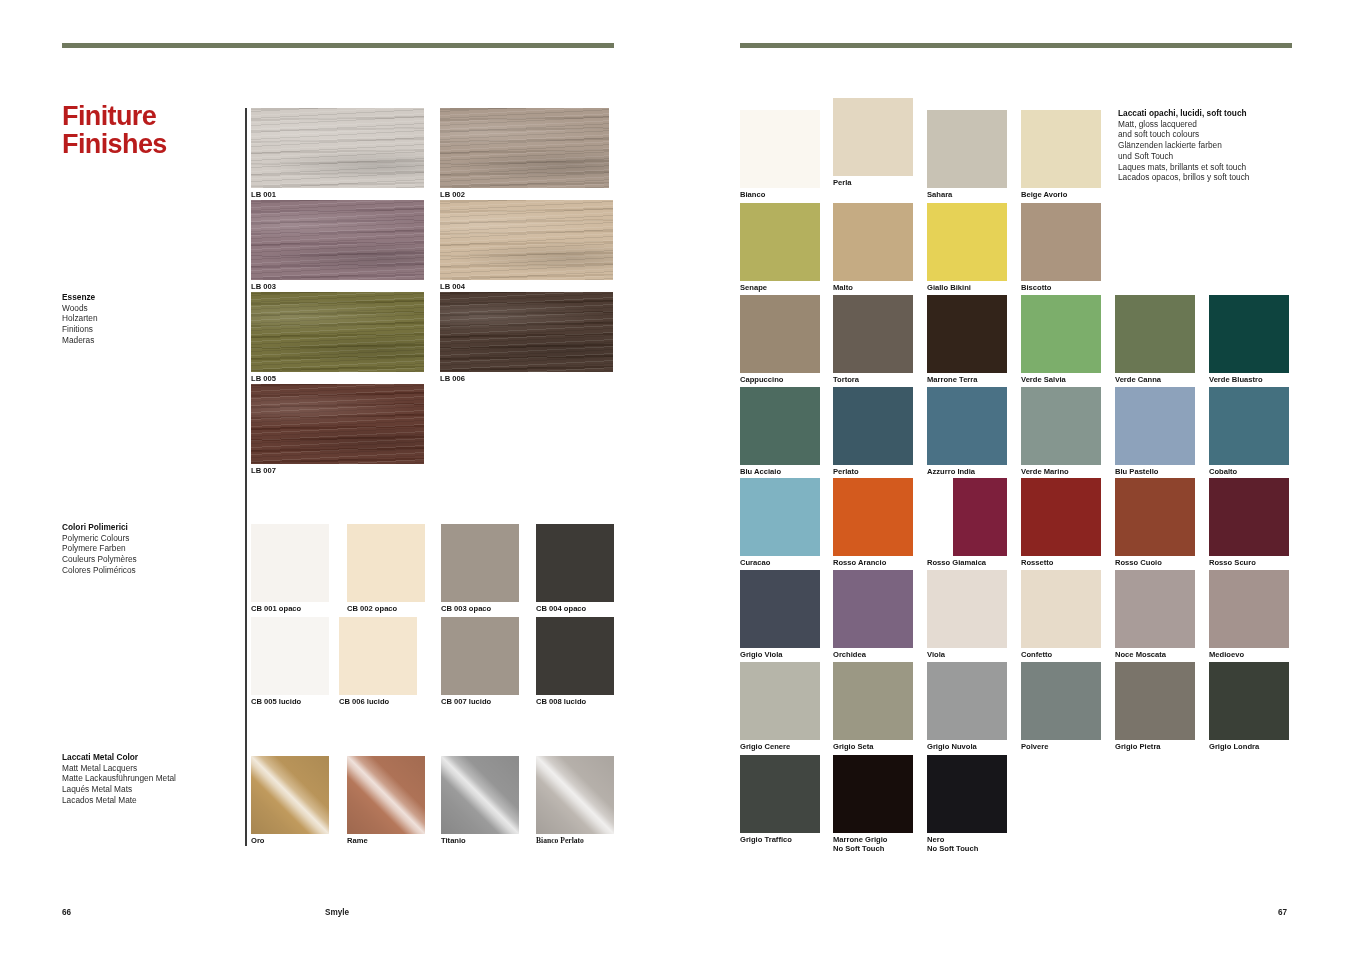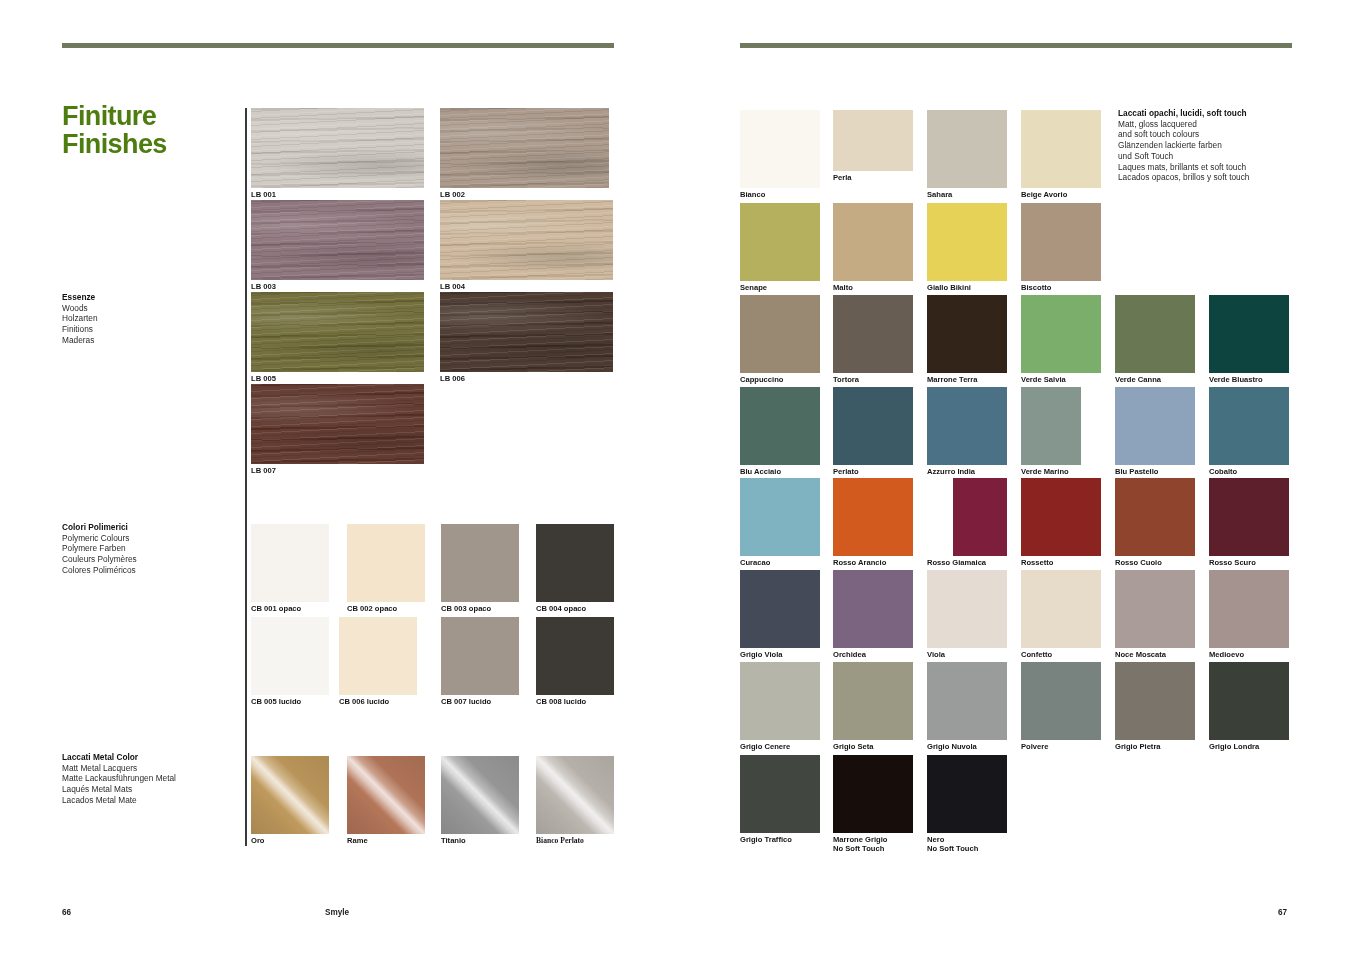--- a/index.html
+++ b/index.html
@@ -13,21 +13,21 @@
 
   
   .rule { position: absolute; height: 5px; background: #70795e; }
   .rule-left  { left: 62px;  top: 43px; width: 552px; }
   .rule-right { left: 740px; top: 43px; width: 552px; }
 
   
   .page-title {
     position: absolute; left: 62px; top: 103px;
     font-size: 27px; font-weight: bold; line-height: 1.03;
-    letter-spacing: -0.6px; color: #4d7c0f;
+    letter-spacing: -0.6px; color: #b91c1c;
   }
   .cat-label {
     position: absolute; left: 62px; width: 180px;
     font-size: 8.3px; line-height: 10.7px; color: #2b2b2b;
   }
   .cat-label .t { font-weight: bold; color: #111; }
   .cat-essenze   { top: 292px; }
   .cat-polimeri  { top: 522px; }
   .cat-metal     { top: 752px; }
 
@@ -232,21 +232,21 @@
       <div class="sw metal" style="left: 536px; top: 756px; width: 78px; height: 78px; font-family: Liberation Serif, serif;">
         <span class="chip" style="background: rgb(189, 183, 177);"></span>
         <span class="cap">Bianco Perlato</span>
       </div>
     </div>
   <div id="lacquer-group">
       <div class="sw " style="left: 740px; top: 110px; width: 80px; height: 78px;">
         <span class="chip" style="background: rgb(250, 247, 240);"></span>
         <span class="cap">Bianco</span>
       </div>
-      <div class="sw " style="left: 833px; top: 110px; width: 80px; height: 61px;">
+      <div class="sw " style="left: 833px; top: 98px; width: 80px; height: 78px;">
         <span class="chip" style="background: rgb(227, 215, 193);"></span>
         <span class="cap">Perla</span>
       </div>
       <div class="sw " style="left: 927px; top: 110px; width: 80px; height: 78px;">
         <span class="chip" style="background: rgb(200, 194, 180);"></span>
         <span class="cap">Sahara</span>
       </div>
       <div class="sw " style="left: 1021px; top: 110px; width: 80px; height: 78px;">
         <span class="chip" style="background: rgb(231, 220, 187);"></span>
         <span class="cap">Beige Avorio</span>
@@ -296,21 +296,21 @@
         <span class="cap">Blu Acciaio</span>
       </div>
       <div class="sw " style="left: 833px; top: 387px; width: 80px; height: 78px;">
         <span class="chip" style="background: rgb(60, 89, 102);"></span>
         <span class="cap">Perlato</span>
       </div>
       <div class="sw " style="left: 927px; top: 387px; width: 80px; height: 78px;">
         <span class="chip" style="background: rgb(74, 113, 133);"></span>
         <span class="cap">Azzurro India</span>
       </div>
-      <div class="sw " style="left: 1021px; top: 387px; width: 60px; height: 78px;">
+      <div class="sw " style="left: 1021px; top: 387px; width: 80px; height: 78px;">
         <span class="chip" style="background: rgb(133, 150, 143);"></span>
         <span class="cap">Verde Marino</span>
       </div>
       <div class="sw " style="left: 1115px; top: 387px; width: 80px; height: 78px;">
         <span class="chip" style="background: rgb(141, 162, 187);"></span>
         <span class="cap">Blu Pastello</span>
       </div>
       <div class="sw " style="left: 1209px; top: 387px; width: 80px; height: 78px;">
         <span class="chip" style="background: rgb(68, 112, 127);"></span>
         <span class="cap">Cobalto</span>

